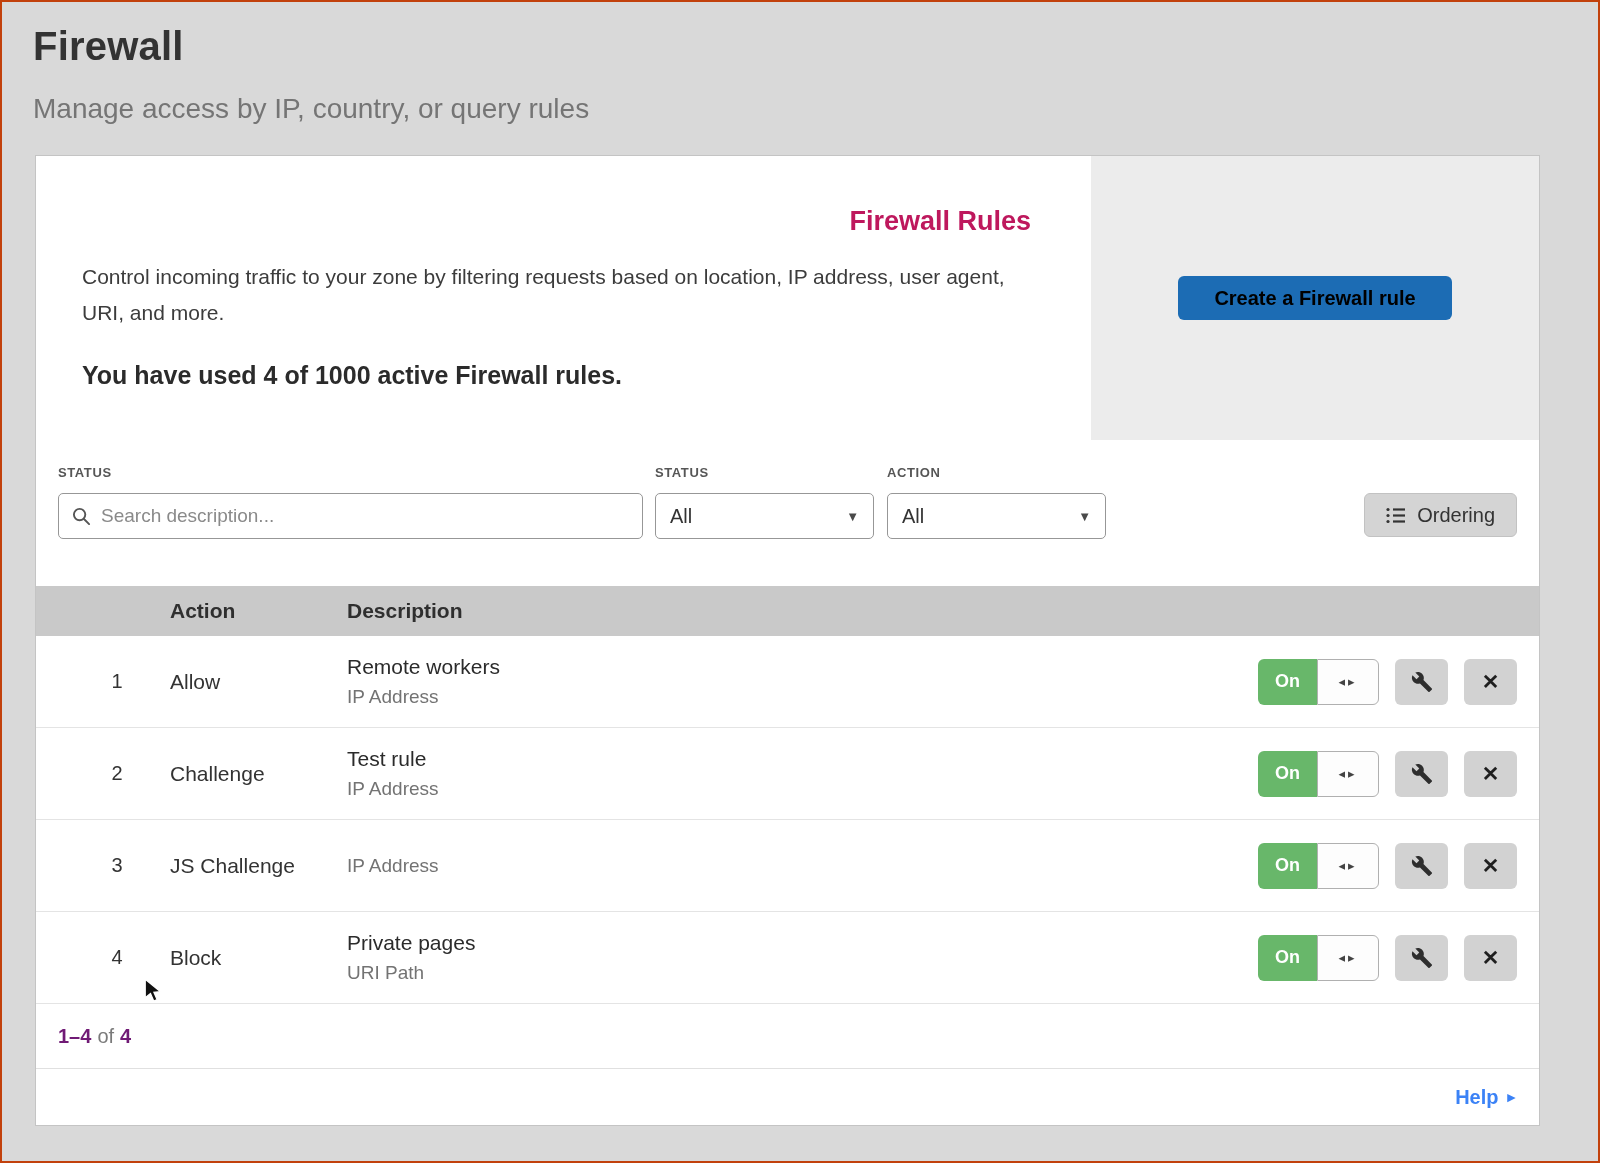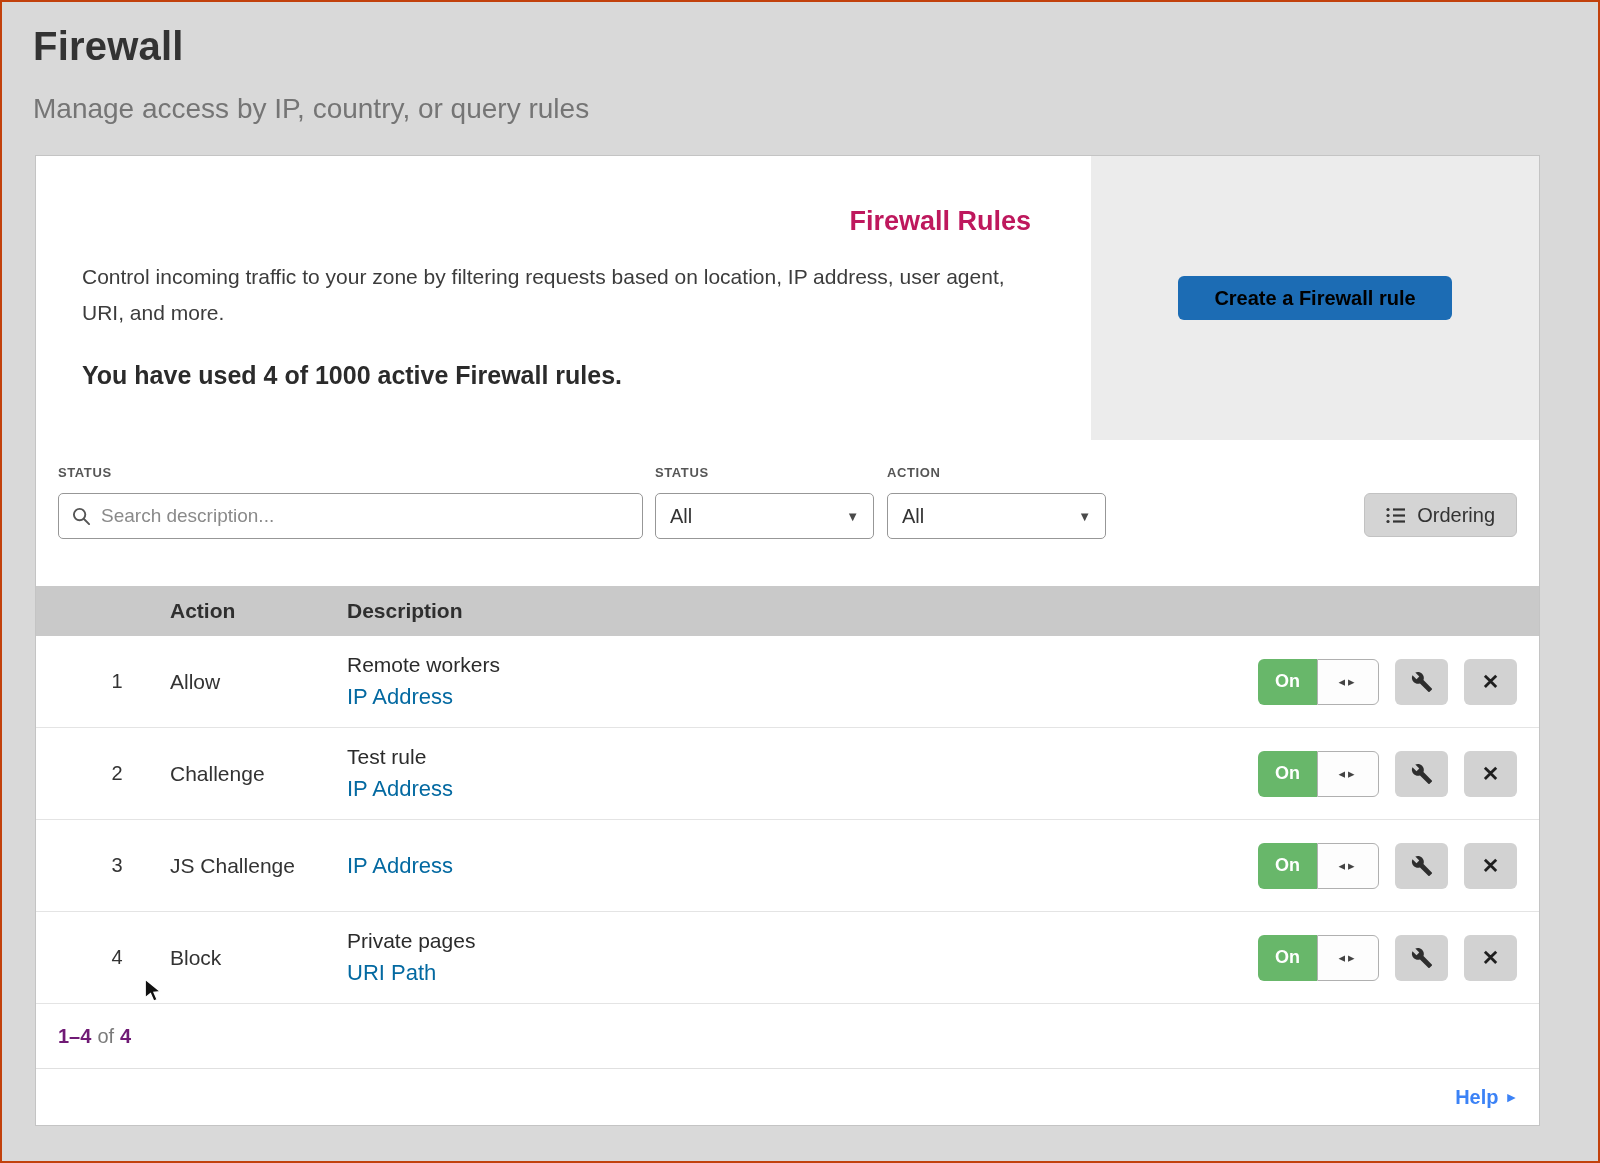--- a/index.html
+++ b/index.html
@@ -90,21 +90,21 @@
   .row {
     display:grid; grid-template-columns:134px 177px 1fr 263px;
     align-items:center;
     height:92px; padding-right:22px;
     border-bottom:1px solid #e4e4e4;
     background:#fff;
   }
   .cell-priority { text-align:center; padding-left:28px; font-size:20px; color:#333; }
   .cell-action { font-size:21px; color:#333; }
   .cell-desc-title { font-size:21px; color:#2b2b2b; margin-bottom:7px; }
-  .cell-desc-sub { font-size:22px; color:#0369a1; }
+  .cell-desc-sub { font-size:19px; color:#737373; }
   .controls { display:flex; align-items:center; justify-content:flex-end; gap:16px; }
   .toggle { display:flex; height:46px; cursor:pointer; }
   .toggle-on {
     width:59px; background:#68b76a; color:#fff;
     font-size:18px; font-weight:600;
     display:flex; align-items:center; justify-content:center;
     border-radius:6px 0 0 6px;
   }
   .toggle-knob {
     width:62px; background:#fdfdfd;

